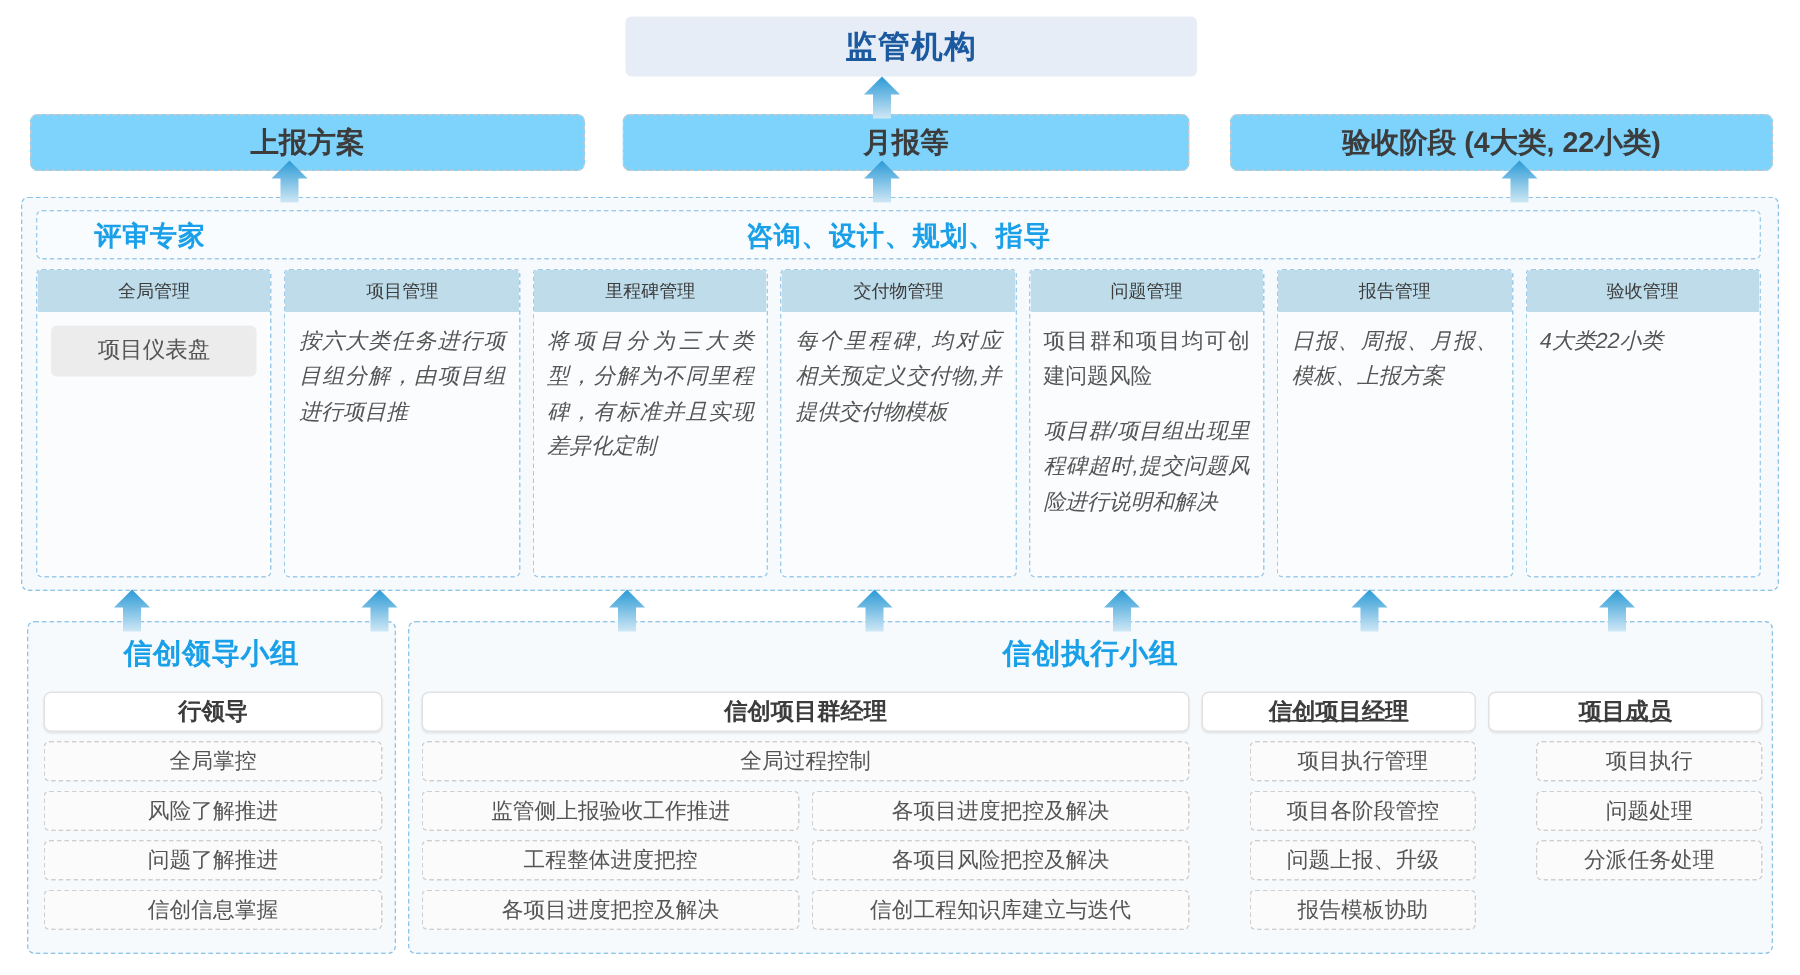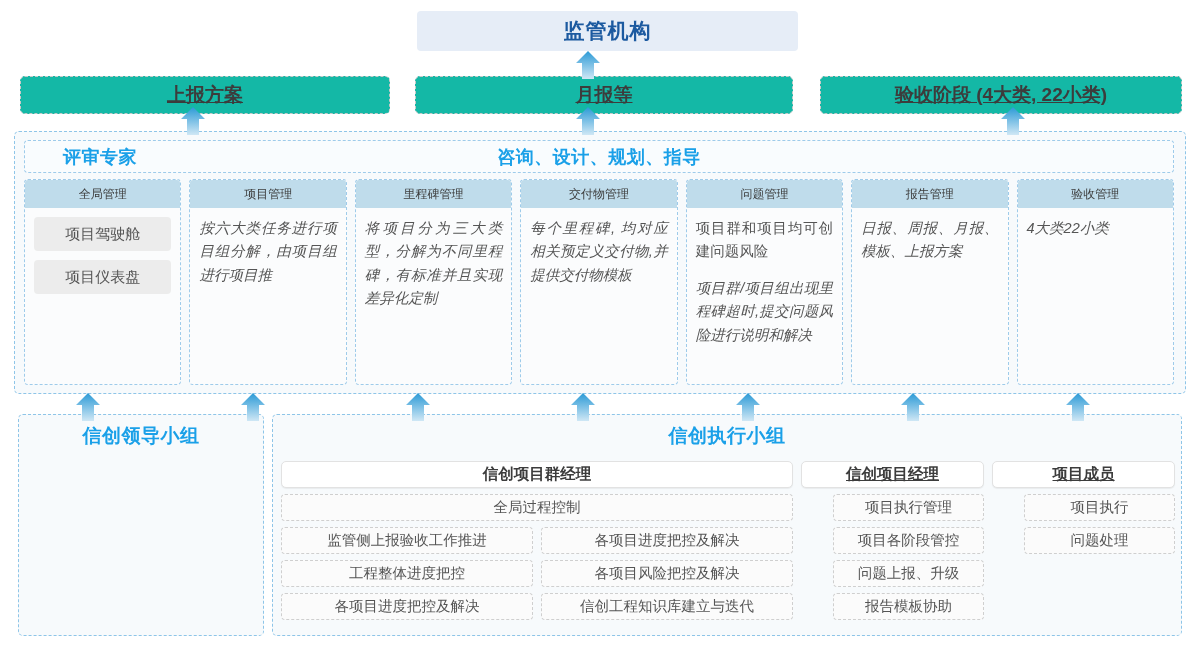--- a/index.html
+++ b/index.html
@@ -9,22 +9,21 @@
     font-family:"Liberation Sans","DejaVu Sans",sans-serif;
     color:#3c3c3c;
     overflow:hidden;
   }
   .stage{position:relative;width:1200px;height:650px;}
 
   
   .dashed-gray{
     border:1px dashed #c9c9c9;
     border-radius:5px;
-    background:#14b8a6;
-    text-decoration:underline;
+    background:#7dd3fc;
   }
   .center{display:flex;align-items:center;justify-content:center;text-align:center;}
 
   
   .arrow{
     position:absolute;
     width:26px;height:30px;
   }
   .arrow svg{display:block;width:26px;height:30px;}
 
@@ -186,21 +185,20 @@
     <div class="mid-header">
       <span class="left-title">评审专家</span>
       <span class="center-title">咨询、设计、规划、指导</span>
     </div>
 
     <div class="mid-cols">
 
       <div class="mid-col">
         <div class="mid-col-head">全局管理</div>
         <div class="mid-col-body">
-          <div class="chip">项目驾驶舱</div>
           <div class="chip">项目仪表盘</div>
         </div>
       </div>
 
       <div class="mid-col">
         <div class="mid-col-head">项目管理</div>
         <div class="mid-col-body">
           <p>按六大类任务进行项目组分解，由项目组进行项目推</p>
         </div>
       </div>
@@ -239,20 +237,27 @@
         <div class="mid-col-body">
           <p>4大类22小类</p>
         </div>
       </div>
 
     </div>
   </div>
 
   <div class="bot-left">
     <div class="grp-title">信创领导小组</div>
+    <div class="left-stack">
+      <div class="role-head">行领导</div>
+      <div class="task">全局掌控</div>
+      <div class="task">风险了解推进</div>
+      <div class="task">问题了解推进</div>
+      <div class="task">信创信息掌握</div>
+    </div>
   </div>
 
   <div class="bot-right">
     <div class="grp-title">信创执行小组</div>
 
     <div class="exec-inner">
 
       <div class="exec-headrow">
         <div class="role-head h-wide">信创项目群经理</div>
         <div class="role-head h-n">信创项目经理</div>
@@ -280,20 +285,21 @@
         <div class="exec-colB">
           <div class="task">项目执行管理</div>
           <div class="task">项目各阶段管控</div>
           <div class="task">问题上报、升级</div>
           <div class="task">报告模板协助</div>
         </div>
 
         <div class="exec-colC">
           <div class="task">项目执行</div>
           <div class="task">问题处理</div>
+          <div class="task">分派任务处理</div>
         </div>
 
       </div>
     </div>
   </div>
 
   <div id="arrow-layer">
       <div class="arrow" style="left: 575px; top: 50px;">
         <svg viewBox="0 0 26 30" xmlns="http://www.w3.org/2000/svg">
           <defs>

